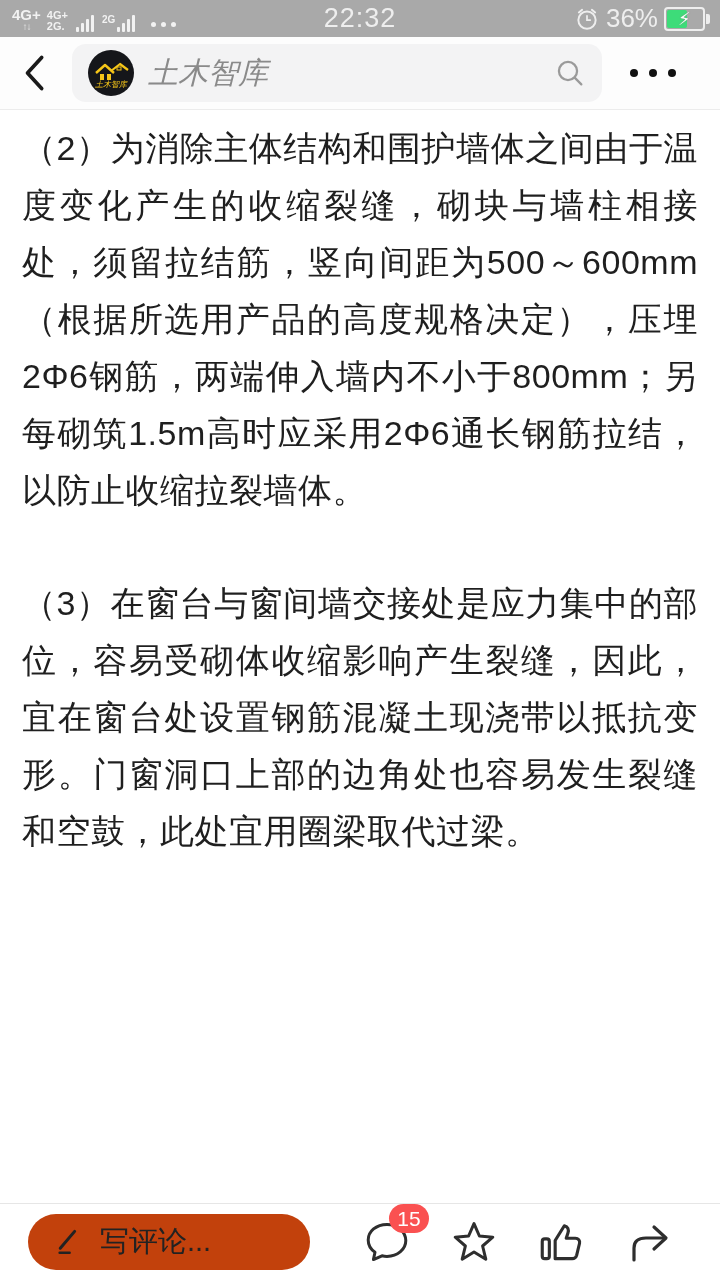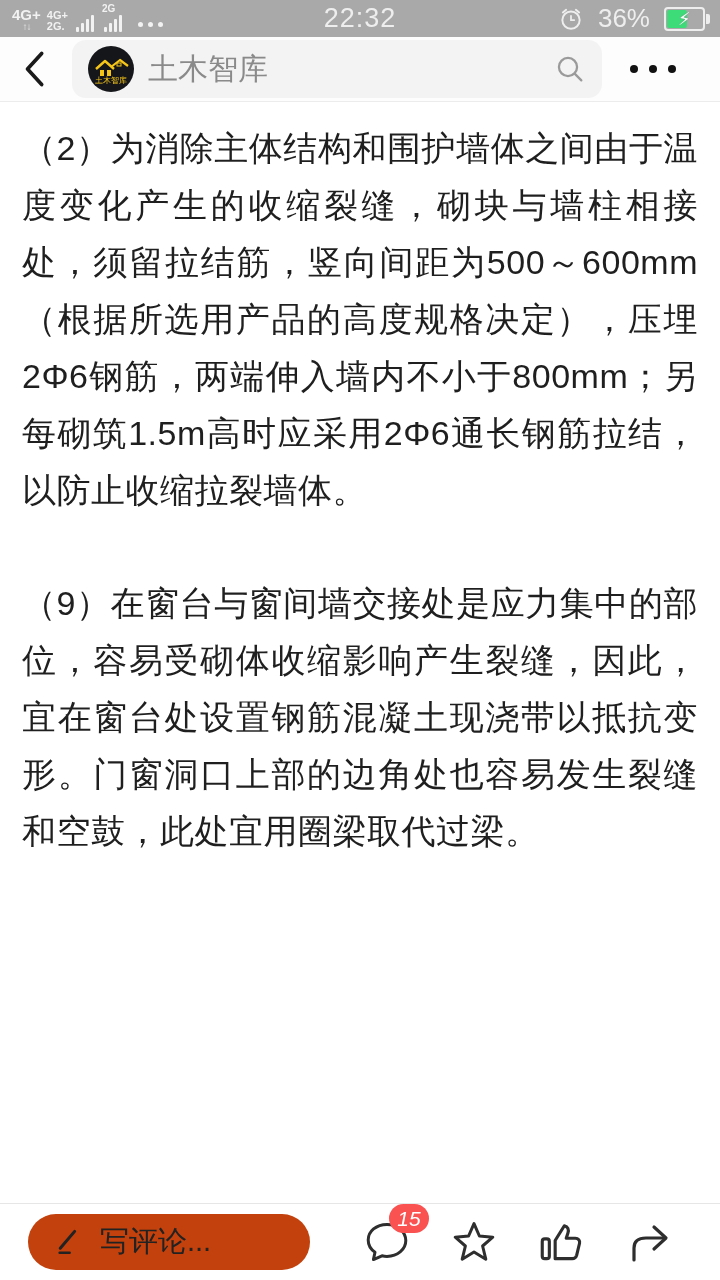--- a/index.html
+++ b/index.html
@@ -16,40 +16,40 @@
     background:#a9a9a9;color:#f2f2f2;display:flex;align-items:center;
   }
   .sb-left{display:flex;align-items:flex-end;gap:6px;padding-left:12px;height:100%;padding-bottom:5px;}
   .sim1{display:flex;flex-direction:column;align-items:center;line-height:1;}
   .sim1 .net{font-size:15px;font-weight:bold;}
   .sim1 .arrows{font-size:10px;letter-spacing:-1px;opacity:.8;}
   .sim2{display:flex;flex-direction:column;align-items:flex-start;line-height:1;font-size:11px;font-weight:bold;}
   .bars{display:flex;align-items:flex-end;gap:2px;margin:0 2px;}
   .bars span{width:3px;background:#f2f2f2;display:block;border-radius:1px;}
   .bars .b1{height:5px;}.bars .b2{height:9px;}.bars .b3{height:13px;}.bars .b4{height:17px;}
-  .sim3wrap{display:flex;flex-direction:column;align-items:flex-start;line-height:1;}
+  .sim3wrap{display:flex;align-items:flex-start;line-height:1;}
   .sim3wrap .lbl{font-size:10px;font-weight:bold;margin-bottom:1px;}
   .sb-dots{display:flex;gap:5px;margin-left:8px;margin-bottom:5px;}
   .sb-dots i{width:5px;height:5px;border-radius:50%;background:#f2f2f2;}
   .sb-time{
     position:absolute;left:0;right:0;text-align:center;
     font-size:27px;color:#eeeeee;letter-spacing:1px;
   }
-  .sb-right{margin-left:auto;display:flex;align-items:center;gap:14px;padding-right:10px;}
+  .sb-right{margin-left:auto;display:flex;align-items:center;gap:6px;padding-right:10px;}
   .sb-right .pct{font-size:26px;color:#eeeeee;}
   .battery{position:relative;width:46px;height:24px;}
   .battery .shell{position:absolute;left:0;top:0;width:41px;height:24px;border:2px solid #eeeeee;border-radius:4px;}
   .battery .nub{position:absolute;right:0;top:7px;width:4px;height:10px;background:#eeeeee;border-radius:0 2px 2px 0;}
   .battery .fill{position:absolute;left:3px;top:3px;width:20px;height:18px;background:#3ddc79;border-radius:2px;}
   .battery .bolt{position:absolute;left:14px;top:1px;font-size:18px;color:#fdfdfd;text-shadow:0 0 2px #888;}
 
   
   .navbar{
-    position:absolute;top:37px;left:0;width:720px;height:65px;background:#fdfdfd;
-    border-bottom:1px solid #ececec;display:flex;align-items:center;
+    position:absolute;top:37px;left:0;width:720px;height:73px;background:#fdfdfd;
+    border-bottom:1px solid #ececec;display:flex;align-items:center;font-style:italic;
   }
   .back-btn{width:72px;display:flex;justify-content:center;align-items:center;}
   .searchpill{
     width:530px;height:58px;background:#f3f3f4;border-radius:14px;
     display:flex;align-items:center;padding:0 16px;gap:14px;
   }
   .logo{
     width:46px;height:46px;border-radius:50%;background:#15161a;
     display:flex;flex-direction:column;align-items:center;justify-content:center;overflow:hidden;flex:none;
   }
@@ -74,21 +74,21 @@
   .bottombar{
     position:absolute;left:0;bottom:0;width:720px;height:77px;background:#ffffff;
     border-top:1px solid #e6e6e6;display:flex;align-items:center;
   }
   .comment-pill{
     width:282px;height:56px;margin-left:28px;border-radius:28px;background:#c2410c;
     display:flex;align-items:center;gap:16px;padding:0 26px;flex:none;
   }
   .comment-pill .hint{font-size:29px;color:#222;}
   .actions{flex:1;display:flex;justify-content:space-around;align-items:center;padding:0 28px 0 34px;}
-  .action{position:relative;display:flex;align-items:center;justify-content:center;font-style:italic;}
+  .action{position:relative;display:flex;align-items:center;justify-content:center;}
   .badge{
     position:absolute;top:-14px;left:26px;min-width:30px;height:29px;padding:0 8px;
     background:#fa5151;border-radius:15px;color:#fff;font-size:21px;
     display:flex;align-items:center;justify-content:center;
   }
 </style>
 </head>
 <body>
 
 <div class="screen">
@@ -166,21 +166,21 @@
     </div>
     <div class="more-btn">
       <i></i>
         <i></i>
         <i></i>
     </div>
   </div>
 
   <div class="content">
     <p>（2）为消除主体结构和围护墙体之间由于温度变化产生的收缩裂缝，砌块与墙柱相接处，须留拉结筋，竖向间距为500～600mm（根据所选用产品的高度规格决定），压埋2Φ6钢筋，两端伸入墙内不小于800mm；另每砌筑1.5m高时应采用2Φ6通长钢筋拉结，以防止收缩拉裂墙体。</p>
-    <p>（9）在窗台与窗间墙交接处是应力集中的部位，容易受砌体收缩影响产生裂缝，因此，宜在窗台处设置钢筋混凝土现浇带以抵抗变形。门窗洞口上部的边角处也容易发生裂缝和空鼓，此处宜用圈梁取代过梁。</p>
+    <p>（3）在窗台与窗间墙交接处是应力集中的部位，容易受砌体收缩影响产生裂缝，因此，宜在窗台处设置钢筋混凝土现浇带以抵抗变形。门窗洞口上部的边角处也容易发生裂缝和空鼓，此处宜用圈梁取代过梁。</p>
 
   </div>
 
   <div class="bottombar">
     <div class="comment-pill">
       <svg width="30" height="30" viewBox="0 0 24 24">
         <path d="M5 17 L16.5 3.5" stroke="#222" stroke-width="2.4" stroke-linecap="round"></path>
         <path d="M4.5 20.5 H12.5" stroke="#222" stroke-width="2" stroke-linecap="round"></path>
       </svg>
       <span class="hint">写评论...</span>

